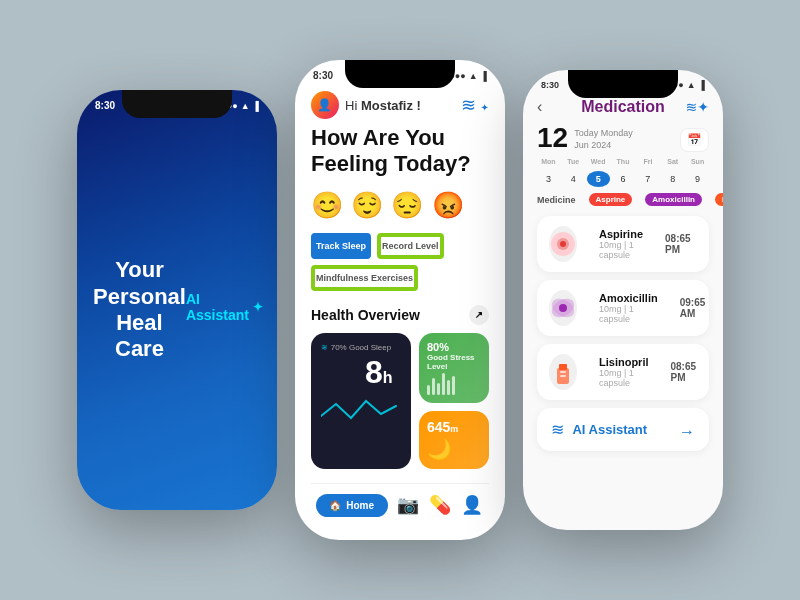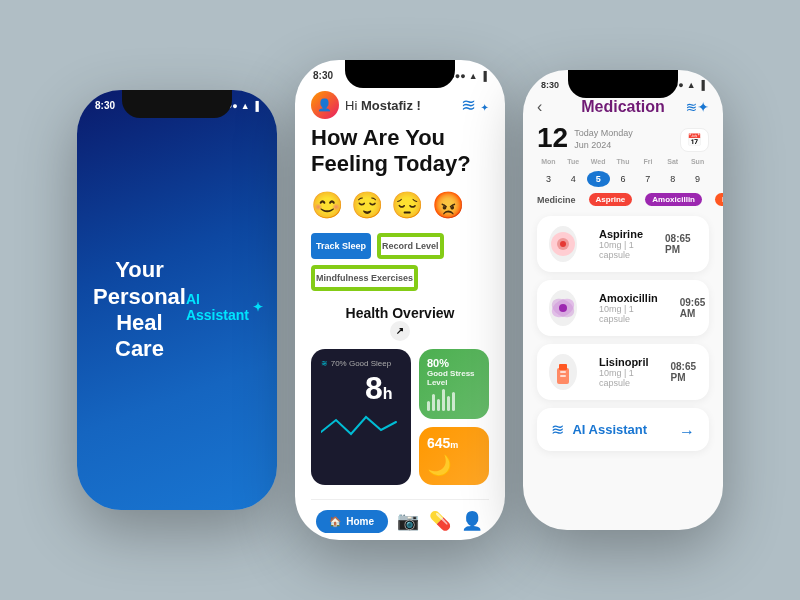--- a/index.html
+++ b/index.html
@@ -196,21 +196,20 @@
     }
 
     .section-title {
       font-size: 14px;
       font-weight: 800;
       color: #111;
       margin-bottom: 8px;
       display: flex;
       justify-content: space-between;
       align-items: center;
-      flex-direction: column;
     }
 
     .health-grid {
       display: grid;
       grid-template-columns: 1fr 1fr;
       gap: 8px;
       margin-bottom: 14px;
     }
 
     .health-card-dark {

